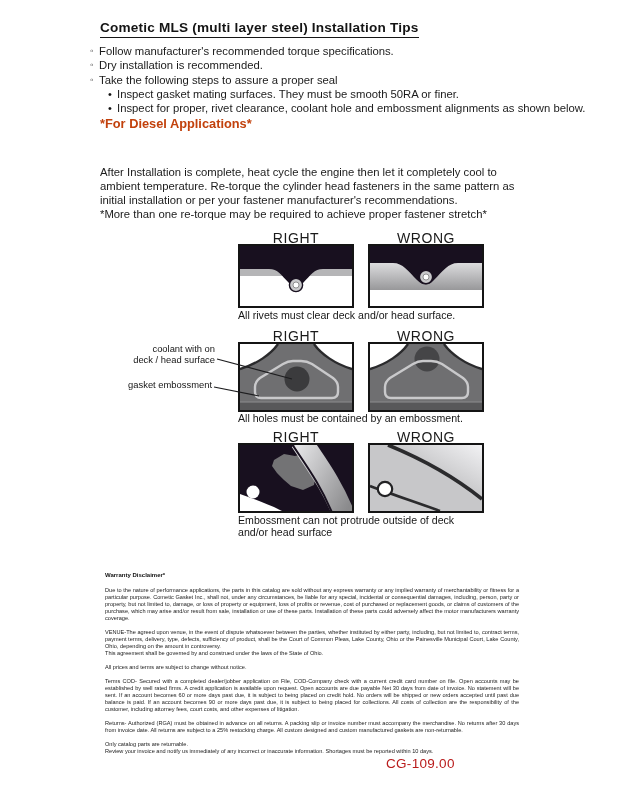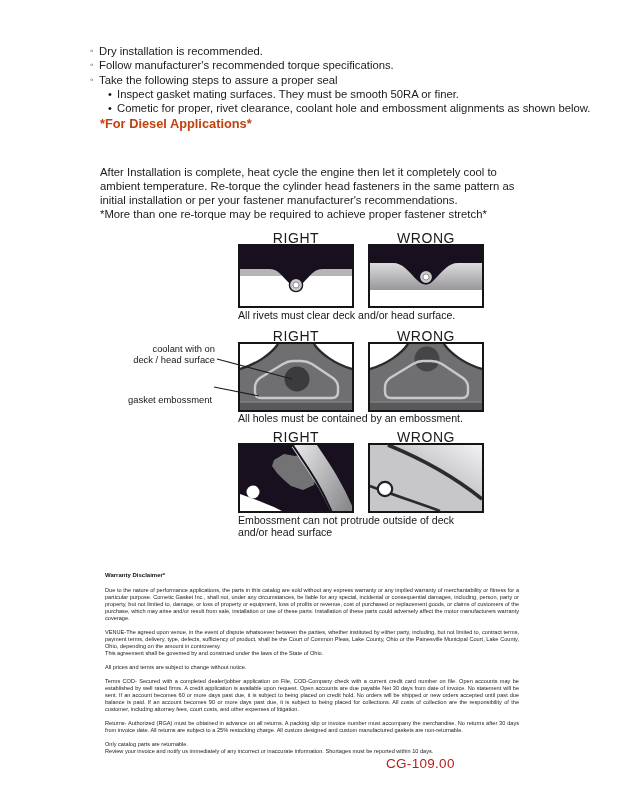--- a/index.html
+++ b/index.html
@@ -40,27 +40,28 @@
   .warranty p{margin:0 0 7px 0;}
   .warranty p.tight{margin-bottom:0;}
 
   .docnum{left:386px;top:756px;font-size:13.5px;color:#b91c1c;letter-spacing:.3px;}
 </style>
 </head>
 <body>
 
 <div class="page">
 
+  <div class="abs title">Cometic MLS (multi layer steel) Installation Tips</div>
 
   <div class="abs bullets">
+    <div class="b-row"><span class="b-mark">◦</span><span>Follow manufacturer's recommended torque specifications.</span></div>
     <div class="b-row"><span class="b-mark">◦</span><span>Dry installation is recommended.</span></div>
-    <div class="b-row"><span class="b-mark">◦</span><span>Follow manufacturer's recommended torque specifications.</span></div>
     <div class="b-row"><span class="b-mark">◦</span><span>Take the following steps to assure a proper seal</span></div>
     <div class="b-row sub"><span class="b-mark">•</span><span>Inspect gasket mating surfaces.  They must be smooth 50RA or finer.</span></div>
-    <div class="b-row sub"><span class="b-mark">•</span><span>Cometic for proper, rivet clearance, coolant hole and embossment alignments as shown below.</span></div>
+    <div class="b-row sub"><span class="b-mark">•</span><span>Inspect for proper, rivet clearance, coolant hole and embossment alignments as shown below.</span></div>
   </div>
 
   <div class="abs diesel-h">*For Diesel Applications*</div>
   <div class="abs para p2">After Installation is complete, heat cycle the engine then let it completely cool to ambient temperature. Re-torque the cylinder head fasteners in the same pattern as initial installation or per your fastener manufacturer's recommendations.</div>
   <div class="abs para note">*More than one re-torque may be required to achieve proper fastener stretch*</div>
 
   <div class="abs rw-label" style="left:238px;top:230px;">RIGHT</div>
   <div class="abs rw-label" style="left:368px;top:230px;">WRONG</div>
 
   <div class="abs dimg h64" style="left:238px;top:244px;">
@@ -89,21 +90,21 @@
   </div>
   <div class="abs caption" style="left:238px;top:310px;width:300px;">All rivets must clear deck and/or head surface.</div>
 
   <div class="abs rw-label" style="left:238px;top:328px;">RIGHT</div>
   <div class="abs rw-label" style="left:368px;top:328px;">WRONG</div>
 
   <div class="abs ann" style="left:125px;top:344px;width:90px;">
     <div>coolant with on</div>
     <div>deck / head surface</div>
   </div>
-  <div class="abs ann" style="left:120px;top:380px;width:92px;margin-top:15px;">gasket embossment</div>
+  <div class="abs ann" style="left:120px;top:380px;width:92px;">gasket embossment</div>
 
   <div class="abs dimg h70" style="left:238px;top:342px;">
     <svg viewBox="0 0 112 66" preserveAspectRatio="none">
       <rect x="0" y="0" width="112" height="66" fill="#6f6f71"></rect>
       <path d="M0 0 H38 C31 10 17 20 0 25 Z" fill="#ffffff"></path>
       <path d="M112 0 H74 C81 10 95 20 112 25 Z" fill="#ffffff"></path>
       <path d="M38 0 C31 10 17 20 0 25" fill="none" stroke="#2a2a2c" stroke-width="2.4"></path>
       <path d="M74 0 C81 10 95 20 112 25" fill="none" stroke="#2a2a2c" stroke-width="2.4"></path>
       <rect x="0" y="58" width="112" height="8" fill="#58585a"></rect>
       <line x1="0" y1="58" x2="112" y2="58" stroke="#8d8d8f" stroke-width="1"></line>

